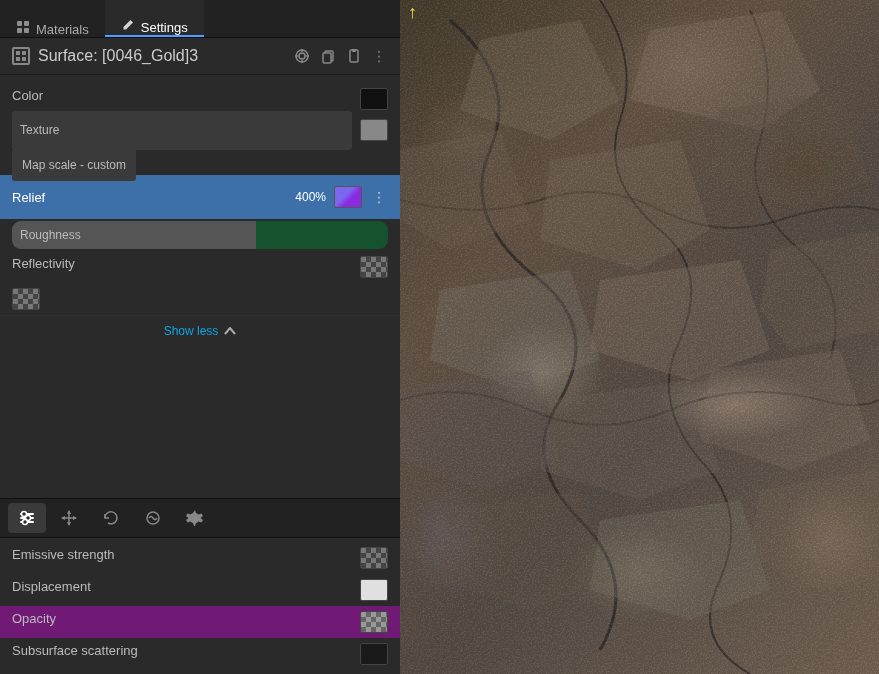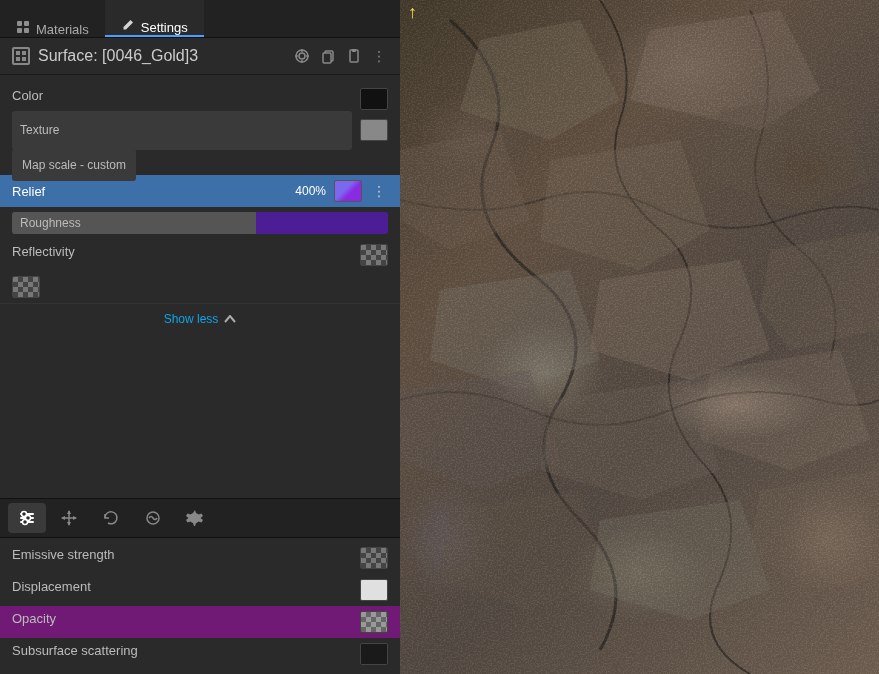--- a/index.html
+++ b/index.html
@@ -167,21 +167,21 @@
       cursor: pointer;
       font-size: 12px;
       height: 32px;
     }
 
     
     .relief-row {
       display: flex;
       align-items: center;
       padding: 5px 12px;
-      height: 32px;
+      height: 44px;
       gap: 8px;
       background: #3d6fa8;
       cursor: pointer;
     }
     .relief-label {
       flex: 1;
       color: #fff;
       font-size: 13px;
     }
     .relief-value {
@@ -208,23 +208,23 @@
     .roughness-row {
       display: flex;
       align-items: center;
       padding: 5px 12px;
       height: 32px;
       gap: 8px;
     }
     .roughness-bar-container {
       flex: 1;
       position: relative;
-      height: 22px;
-      background: #4c1d95;
-      border-radius: 3px;
+      height: 28px;
+      background: #14532d;
+      border-radius: 9px;
       overflow: hidden;
     }
     .roughness-bar-fill {
       height: 100%;
       background: #555;
       width: 65%;
     }
     .roughness-label-overlay {
       position: absolute;
       top: 0; left: 0; right: 0; bottom: 0;

